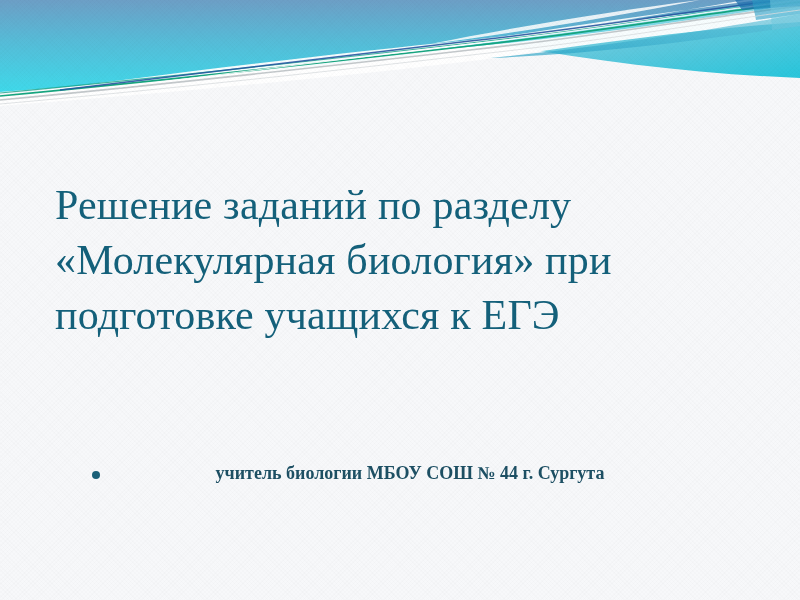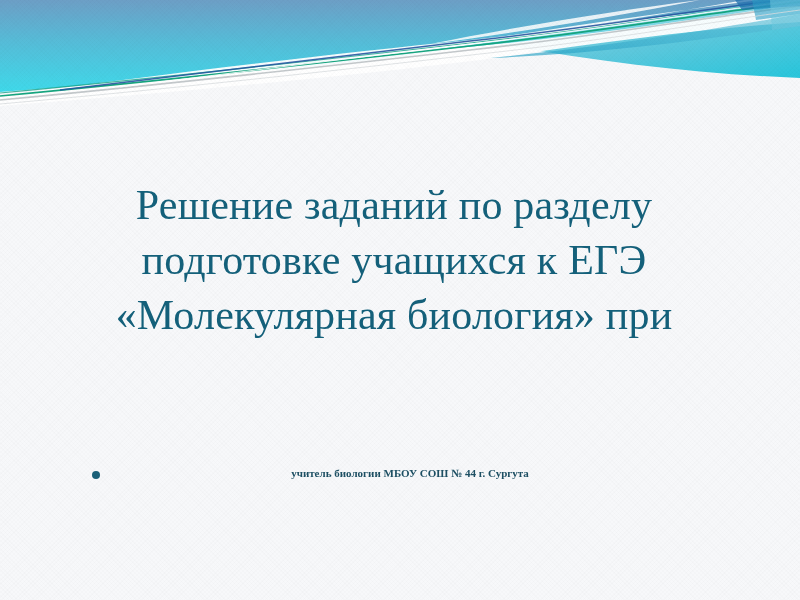--- a/index.html
+++ b/index.html
@@ -35,25 +35,25 @@
     top: 0;
     left: 0;
     width: 800px;
     height: 110px;
     z-index: 1;
   }
 
   
   #title-block {
     position: absolute;
-    left: 49px;
+    left: 55px;
     top: 178px;
     width: 690px;
     z-index: 4;
-    text-align: center;
+    text-align: left;
   }
 
   .title-line {
     color: #14607a;
     font-size: 42px;
     line-height: 55px;
     font-weight: 400;
     letter-spacing: 0.2px;
     white-space: nowrap;
   }
@@ -72,21 +72,21 @@
     left: 12px;
     top: 13px;
     width: 8px;
     height: 8px;
     border-radius: 50%;
     background: #1a6078;
   }
 
   .subtitle-line {
     color: #1d4f63;
-    font-size: 11px;
+    font-size: 18px;
     font-weight: bold;
     line-height: 30px;
     text-align: center;
     white-space: nowrap;
   }
   .subtitle-line.second {
     padding-right: 148px;
   }
 </style>
 </head>
@@ -159,22 +159,22 @@
 
         <path d="M0,104 C180,88 340,70 480,54 C610,40 710,22 800,10" fill="none" stroke="#d9dde0" stroke-width="1" opacity="0.8"></path>
       </g>
     </svg>
   </div>
 
   <div id="texture"></div>
 
   <div id="title-block">
     <div class="title-line">Решение заданий по разделу</div>
+    <div class="title-line">«Молекулярная биология» при</div>
     <div class="title-line">подготовке учащихся к ЕГЭ</div>
-    <div class="title-line">«Молекулярная биология» при</div>
   </div>
 
   <div id="subtitle-block">
     <div id="subtitle-bullet"></div>
     <div class="subtitle-line first">учитель биологии МБОУ СОШ № 44 г. Сургута</div>
   </div>
 
 </div>
 
 </body></html>

